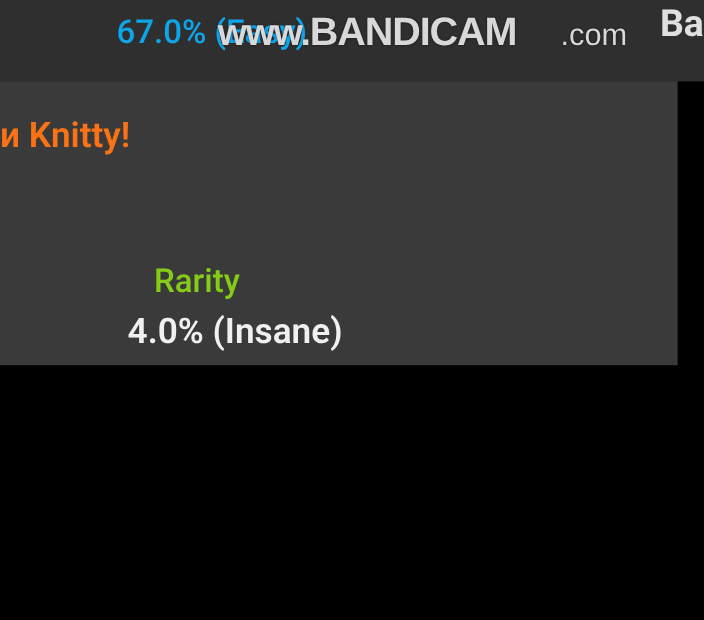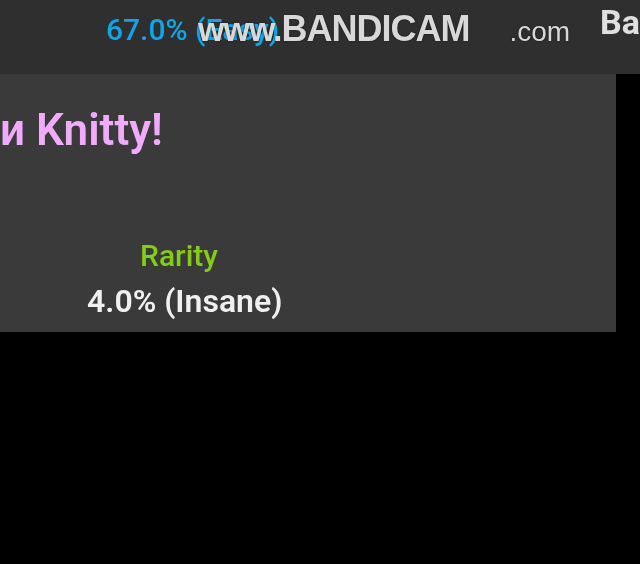--- a/index.html
+++ b/index.html
@@ -68,36 +68,36 @@
     .watermark .w-com {
       font-size: 28px;
       font-weight: 400;
       letter-spacing: 0;
       margin-left: 40px;
     }
     .subtitle {
       position: absolute;
       top: 104px;
       left: 0;
-      color: #f0abfc;
-      font-size: 44px;
+      color: #f97316;
+      font-size: 32px;
       font-weight: 600;
     }
     .rarity-label {
       position: absolute;
       top: 238px;
       left: 140px;
       color: #84cc16;
       font-size: 30px;
       font-weight: 500;
     }
     .rarity-value {
       position: absolute;
       top: 282px;
-      left: 87px;
+      left: 116px;
       color: #f0f0f0;
       font-size: 32px;
       font-weight: 600;
     }
   </style>
 </head>
 <body>
 
 <div class="panel">
   <div class="top-bar">

